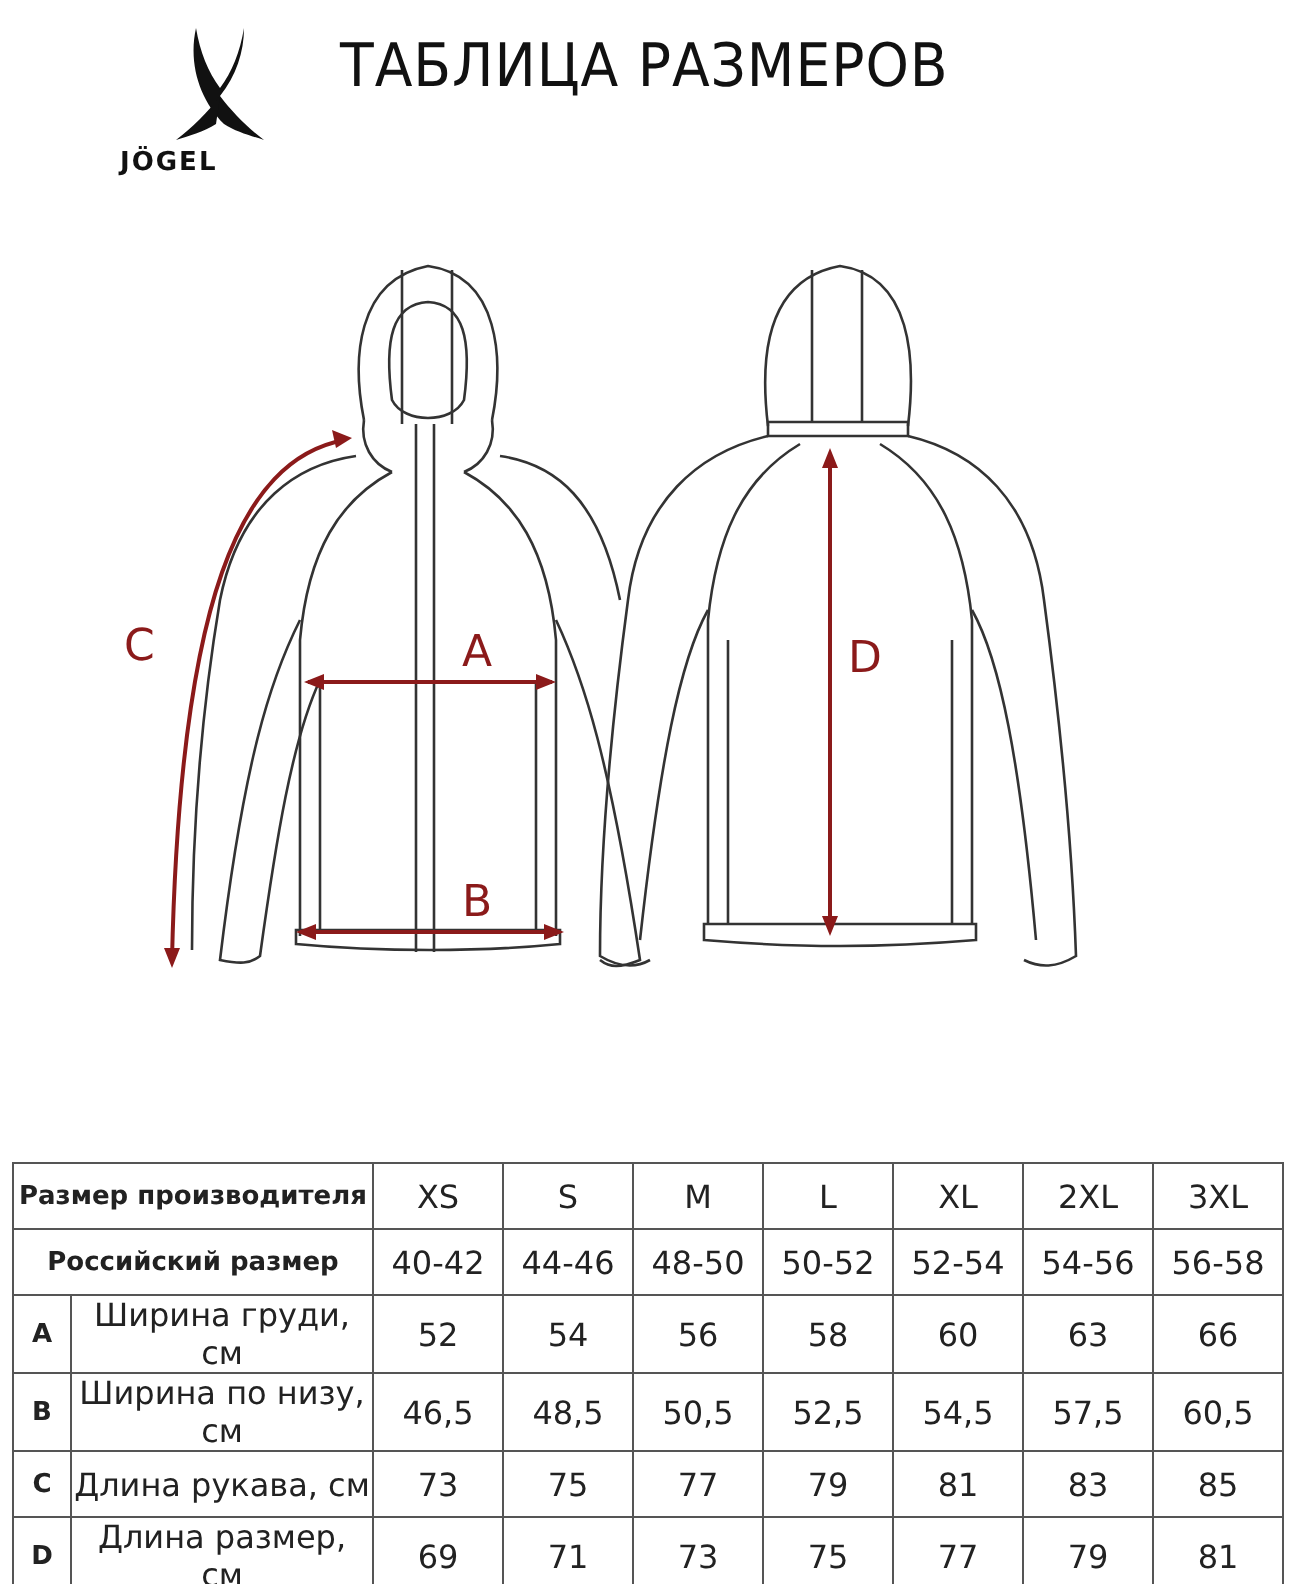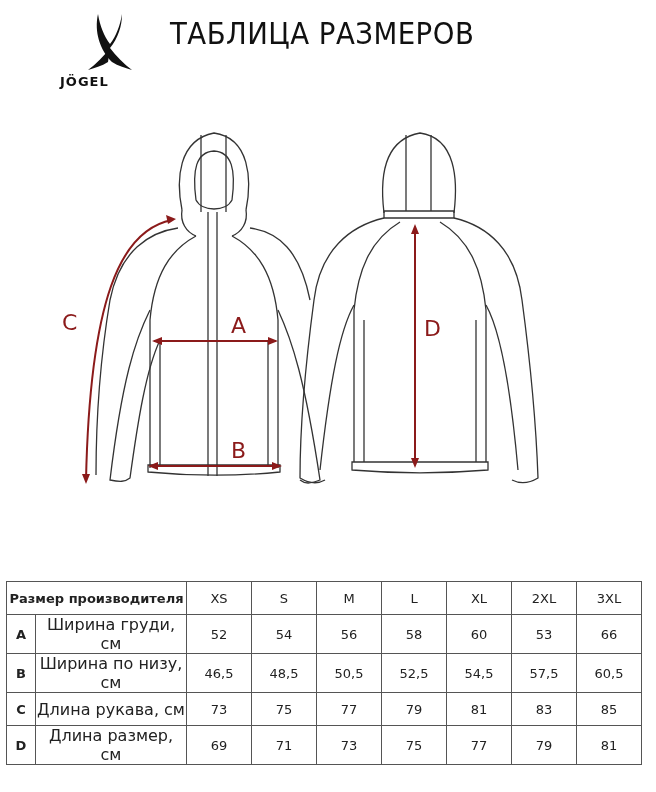--- a/index.html
+++ b/index.html
@@ -3,21 +3,21 @@
   <meta charset="utf-8">
   <style>
     html, body { margin: 0; padding: 0; background: #ffffff; }
     body { width: 656px; height: 792px; position: relative; overflow: hidden; font-family: "DejaVu Sans", sans-serif; color: #1a1a1a; }
     .logo { position: absolute; left: 60px; top: 8px; width: 100px; height: 82px; }
     .logo svg { position: absolute; left: 18px; top: 2px; }
     .logo-text { position: absolute; left: 0; top: 66px; width: 100px; font-family: "DejaVu Sans", sans-serif; font-weight: bold; font-size: 13px; letter-spacing: 1px; color: #111; }
     .title { position: absolute; left: 170px; top: 16px; font-family: "DejaVu Sans", sans-serif; font-size: 30px; font-weight: normal; letter-spacing: 0.5px; color: #111; transform: scaleX(0.92); transform-origin: left center; }
     .illus { position: absolute; left: 0; top: 120px; width: 656px; height: 380px; }
     .size-table { position: absolute; left: 6px; top: 581px; border-collapse: collapse; font-family: "DejaVu Sans", sans-serif; }
-    .size-table td { border: 1.5px solid #555; height: 32px; text-align: center; font-size: 13px; color: #222; padding: 0; }
+    .size-table td { border: 1.5px solid #555; height: 32px; text-align: center; font-size: 16px; color: #222; padding: 0; }
     .size-table td.hdr { font-weight: bold; font-size: 13px; }
     .size-table td.letter { font-weight: bold; font-size: 13px; width: 28px; }
     .size-table td.label { width: 150px; font-size: 16px; }
     .size-table td.val { width: 64px; }
   </style>
 </head>
 <body>
 
 <div class="logo">
   <svg width="64" height="62" viewBox="0 0 64 62">
@@ -96,28 +96,38 @@
       <td class="hdr" colspan="2">Размер производителя</td>
       <td class="val">XS</td>
       <td class="val">S</td>
       <td class="val">M</td>
       <td class="val">L</td>
       <td class="val">XL</td>
       <td class="val">2XL</td>
       <td class="val">3XL</td>
     </tr>
     <tr>
+      <td class="hdr" colspan="2">Российский размер</td>
+      <td>40-42</td>
+      <td>44-46</td>
+      <td>48-50</td>
+      <td>50-52</td>
+      <td>52-54</td>
+      <td>54-56</td>
+      <td>56-58</td>
+    </tr>
+    <tr>
       <td class="letter">A</td>
       <td class="label">Ширина груди, см</td>
       <td>52</td>
       <td>54</td>
       <td>56</td>
       <td>58</td>
       <td>60</td>
-      <td>53</td>
+      <td>63</td>
       <td>66</td>
     </tr>
     <tr>
       <td class="letter">B</td>
       <td class="label">Ширина по низу, см</td>
       <td>46,5</td>
       <td>48,5</td>
       <td>50,5</td>
       <td>52,5</td>
       <td>54,5</td>

